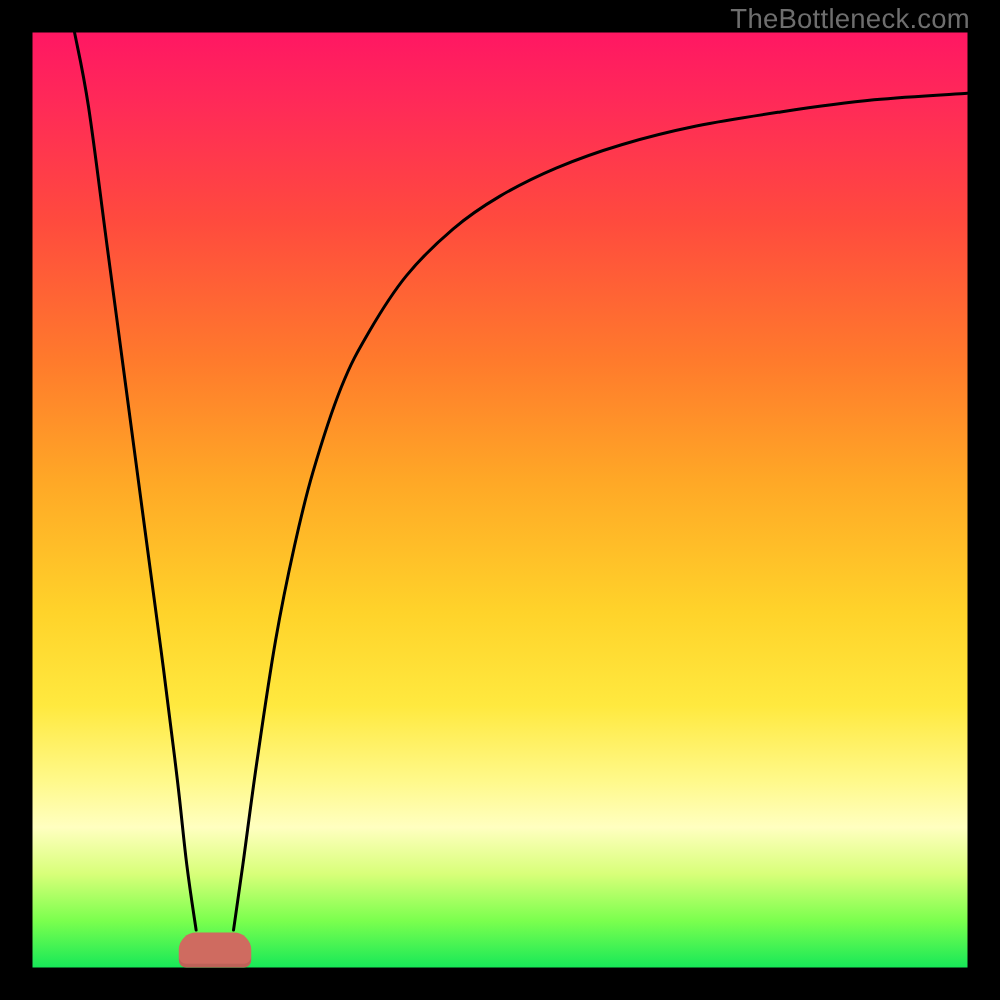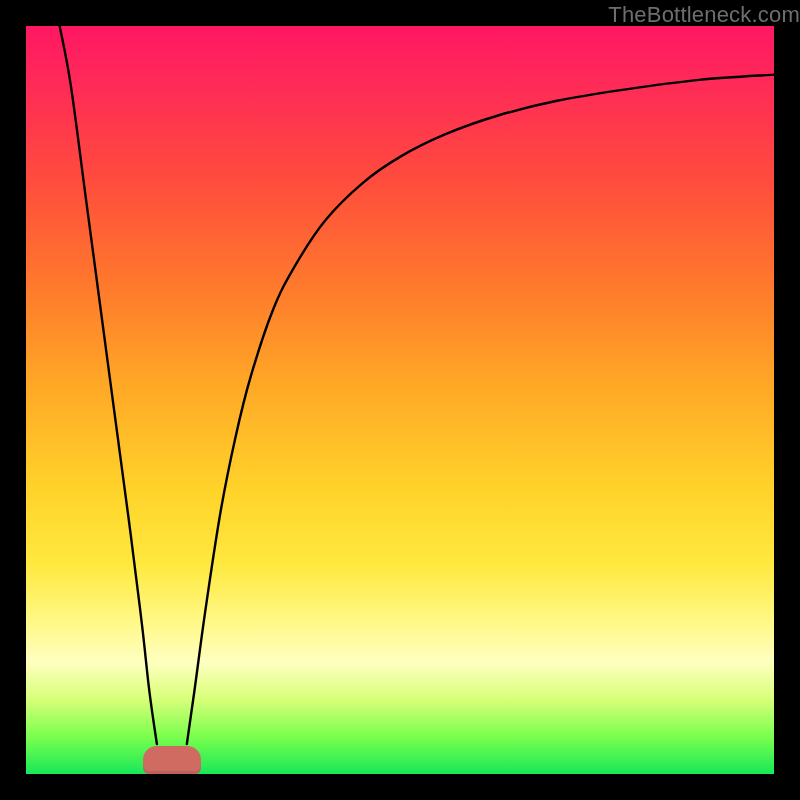--- a/index.html
+++ b/index.html
@@ -37,21 +37,21 @@
       #fff98a 80%,
       #ffffc0 85%,
       #d8ff79 90%,
       #7bff4e 95%,
       #17e858 100%
     );
   }
   .watermark {
     position: absolute;
     top: 2px;
-    right: 0;
+    right: 24px;
     color: #6e6e6e;
     font-size: 22px;
     letter-spacing: 0.2px;
     font-weight: 500;
     user-select: none;
   }
   svg.curve {
     position: absolute;
     left: 0;
     top: 0;

